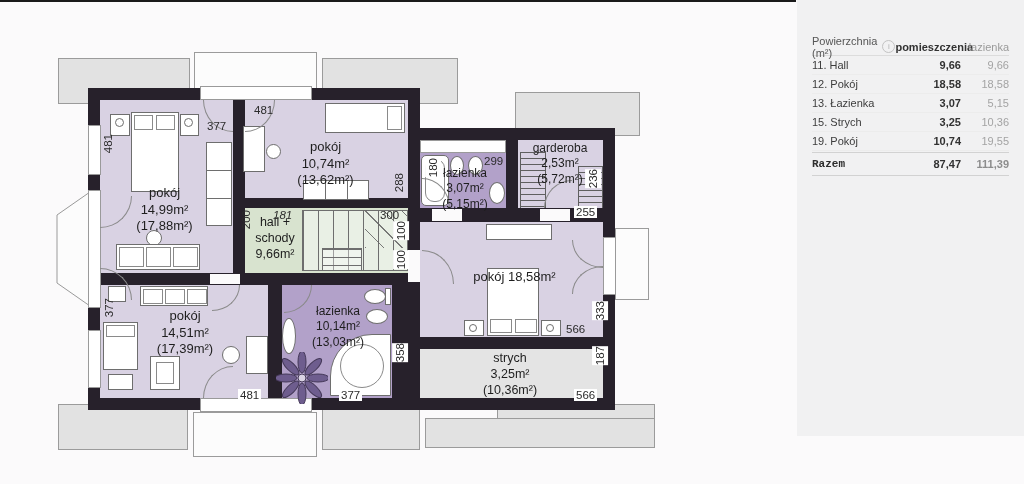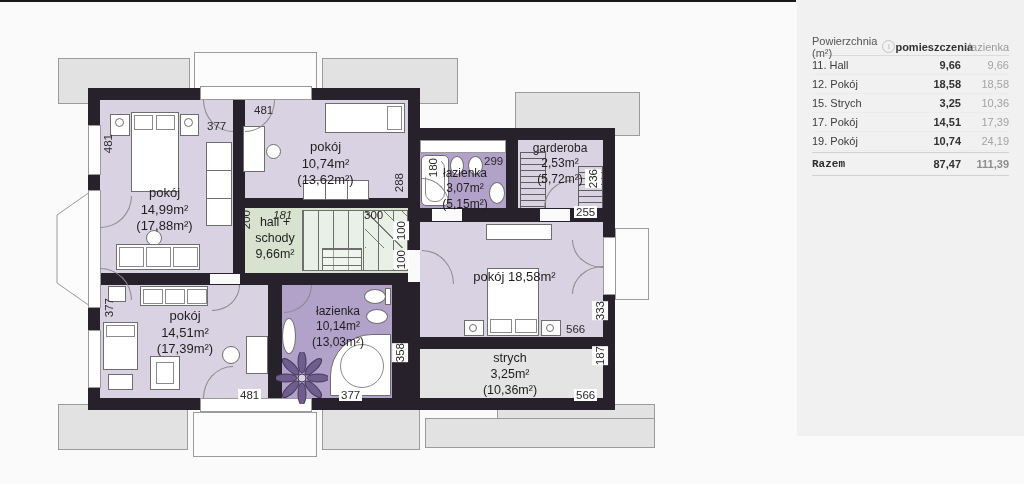--- a/index.html
+++ b/index.html
@@ -261,21 +261,21 @@
     <div class="dm v" style="left:102px;top:134px;">481</div>
     <div class="dm" style="left:207px;top:120px;">377</div>
     <div class="dm" style="left:254px;top:104px;">481</div>
     <div class="dm v" style="left:393px;top:173px;">288</div>
     <div class="dm v bx" style="left:425px;top:158px;z-index:7;">180</div>
     <div class="dm" style="left:484px;top:155px;">299</div>
     <div class="dm v bx" style="left:585px;top:169px;">236</div>
     <div class="dm bx" style="left:574px;top:206px;">255</div>
     <div class="dm v" style="left:240px;top:210px;">200</div>
     <div class="dm" style="left:273px;top:209px;font-style:italic;">181</div>
-    <div class="dm" style="left:364px;top:209px;">300</div>
+    <div class="dm" style="left:380px;top:209px;">300</div>
     <div class="dm v bx" style="left:393px;top:221px;">100</div>
     <div class="dm v bx" style="left:393px;top:250px;">100</div>
     <div class="dm" style="left:566px;top:323px;">566</div>
     <div class="dm v bx" style="left:592px;top:301px;z-index:7;">333</div>
     <div class="dm v bx" style="left:592px;top:346px;z-index:7;">187</div>
     <div class="dm bx" style="left:574px;top:389px;z-index:7;">566</div>
     <div class="dm v" style="left:103px;top:298px;">377</div>
     <div class="dm bx" style="left:238px;top:389px;z-index:7;">481</div>
     <div class="dm v bx" style="left:392px;top:343px;z-index:7;">358</div>
     <div class="dm bx" style="left:339px;top:389px;z-index:7;">377</div>
@@ -295,33 +295,33 @@
         <span class="tname">11. Hall</span>
         <span class="tv1">9,66</span>
         <span class="tv2">9,66</span>
       </div>
       <div class="trow">
         <span class="tname">12. Pokój</span>
         <span class="tv1">18,58</span>
         <span class="tv2">18,58</span>
       </div>
       <div class="trow">
+        <span class="tname">13. Łazienka</span>
+        <span class="tv1">3,07</span>
+        <span class="tv2">5,15</span>
+      </div>
+      <div class="trow">
         <span class="tname">15. Strych</span>
         <span class="tv1">3,25</span>
         <span class="tv2">10,36</span>
       </div>
       <div class="trow">
-        <span class="tname">17. Pokój</span>
-        <span class="tv1">14,51</span>
-        <span class="tv2">17,39</span>
-      </div>
-      <div class="trow">
         <span class="tname">19. Pokój</span>
         <span class="tv1">10,74</span>
-        <span class="tv2">24,19</span>
+        <span class="tv2">19,55</span>
       </div>
       <div class="trow razem">
         <span class="tname">Razem</span>
         <span class="tv1">87,47</span>
         <span class="tv2">111,39</span>
       </div>
     </div>
   </div>
 </div>
 

